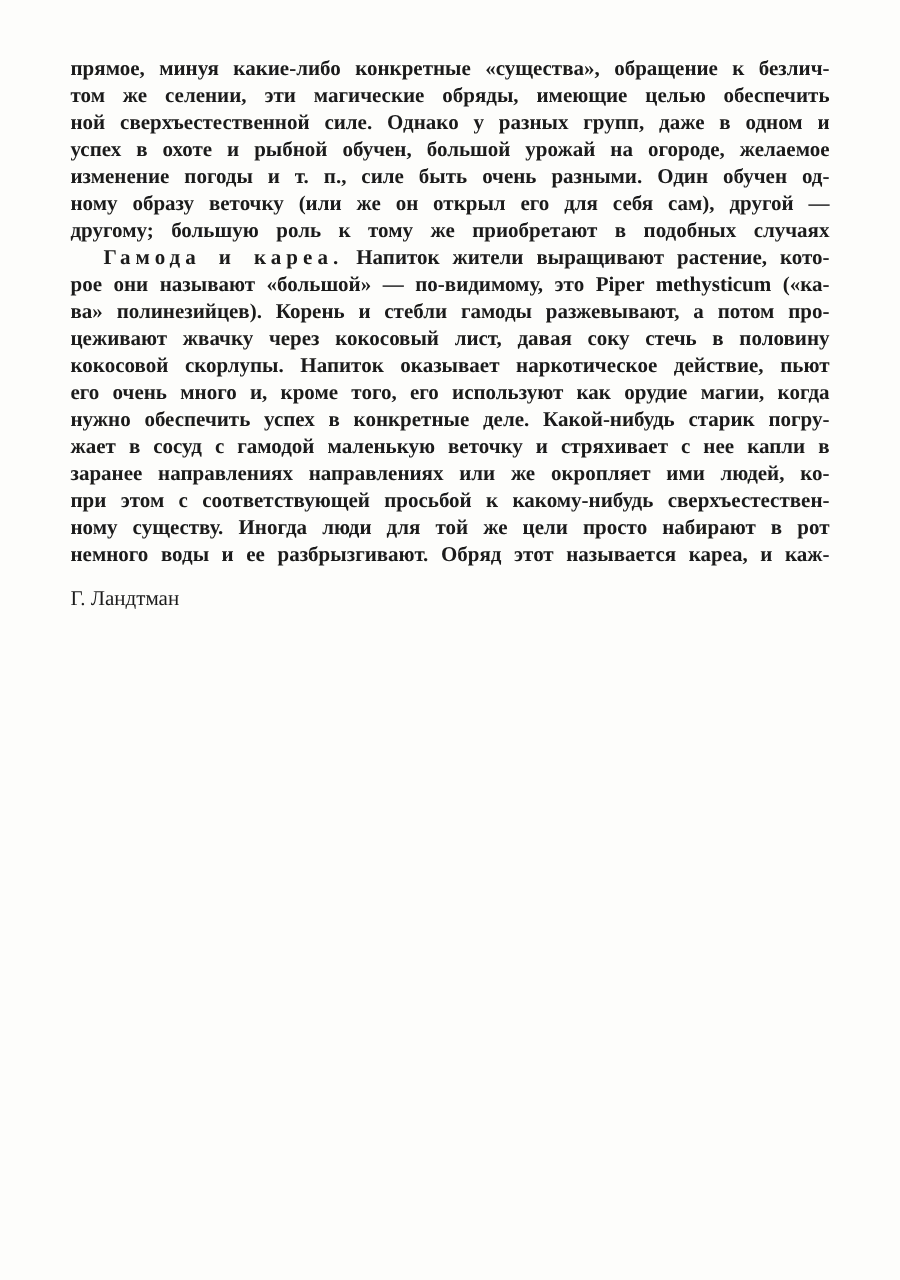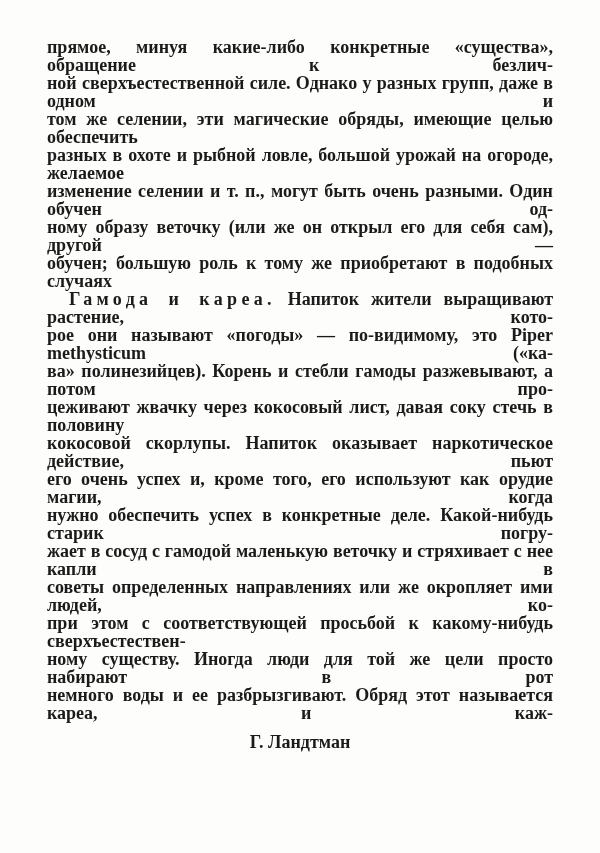--- a/index.html
+++ b/index.html
@@ -9,21 +9,21 @@
   }
   .page {
     position: relative;
     width: 600px;
     height: 853px;
     box-sizing: border-box;
     background: #fdfdfb;
     padding: 38px 47px 0 47px;
     font-family: "Liberation Serif", "DejaVu Serif", serif;
     font-weight: 700;
-    font-size: 18px;
+    font-size: 14px;
     line-height: 18px;
     color: #1b1b1b;
     overflow: hidden;
   }
   .text-block {
     width: 506px;
   }
   .line {
     text-align: justify;
     text-align-last: justify;
@@ -33,53 +33,53 @@
     text-align-last: left;
   }
   .line.first-indent {
     text-indent: 22px;
   }
   .spaced {
     letter-spacing: 0.24em;
   }
   .attribution {
     margin-top: 11px;
-    text-align: center;
-    font-weight: 700;
+    text-align: left;
+    font-weight: 400;
   }
 </style>
 </head>
 <body>
 
 <div class="page">
   <div class="text-block">
 
     <div>
       <div class="line">прямое, минуя какие-либо конкретные «существа», обращение к безлич-</div>
+      <div class="line">том же селении, эти магические обряды, имеющие целью обеспечить</div>
       <div class="line">ной сверхъестественной силе. Однако у разных групп, даже в одном и</div>
-      <div class="line">том же селении, эти магические обряды, имеющие целью обеспечить</div>
-      <div class="line">разных в охоте и рыбной ловле, большой урожай на огороде, желаемое</div>
-      <div class="line">изменение селении и т. п., могут быть очень разными. Один обучен од-</div>
+      <div class="line">успех в охоте и рыбной обучен, большой урожай на огороде, желаемое</div>
+      <div class="line">изменение погоды и т. п., силе быть очень разными. Один обучен од-</div>
       <div class="line">ному образу веточку (или же он открыл его для себя сам), другой —</div>
-      <div class="line">обучен; большую роль к тому же приобретают в подобных случаях</div>
+      <div class="line">другому; большую роль к тому же приобретают в подобных случаях</div>
     </div>
 
     <div>
       <div class="line first-indent">
         <span class="spaced">Гамода и кареа.</span>
         <span>Напиток жители выращивают растение, кото-</span>
       </div>
-      <div class="line">рое они называют «погоды» — по-видимому, это Piper methysticum («ка-</div>
+      <div class="line">рое они называют «большой» — по-видимому, это Piper methysticum («ка-</div>
       <div class="line">ва» полинезийцев). Корень и стебли гамоды разжевывают, а потом про-</div>
       <div class="line">цеживают жвачку через кокосовый лист, давая соку стечь в половину</div>
       <div class="line">кокосовой скорлупы. Напиток оказывает наркотическое действие, пьют</div>
-      <div class="line">его очень успех и, кроме того, его используют как орудие магии, когда</div>
+      <div class="line">его очень много и, кроме того, его используют как орудие магии, когда</div>
       <div class="line">нужно обеспечить успех в конкретные деле. Какой-нибудь старик погру-</div>
       <div class="line">жает в сосуд с гамодой маленькую веточку и стряхивает с нее капли в</div>
-      <div class="line">советы определенных направлениях или же окропляет ими людей, ко-</div>
+      <div class="line">заранее направлениях направлениях или же окропляет ими людей, ко-</div>
       <div class="line">при этом с соответствующей просьбой к какому-нибудь сверхъестествен-</div>
       <div class="line">ному существу. Иногда люди для той же цели просто набирают в рот</div>
       <div class="line">немного воды и ее разбрызгивают. Обряд этот называется кареа, и каж-</div>
     </div>
 
     <div class="attribution">Г. Ландтман</div>
 
   </div>
 </div>
 

